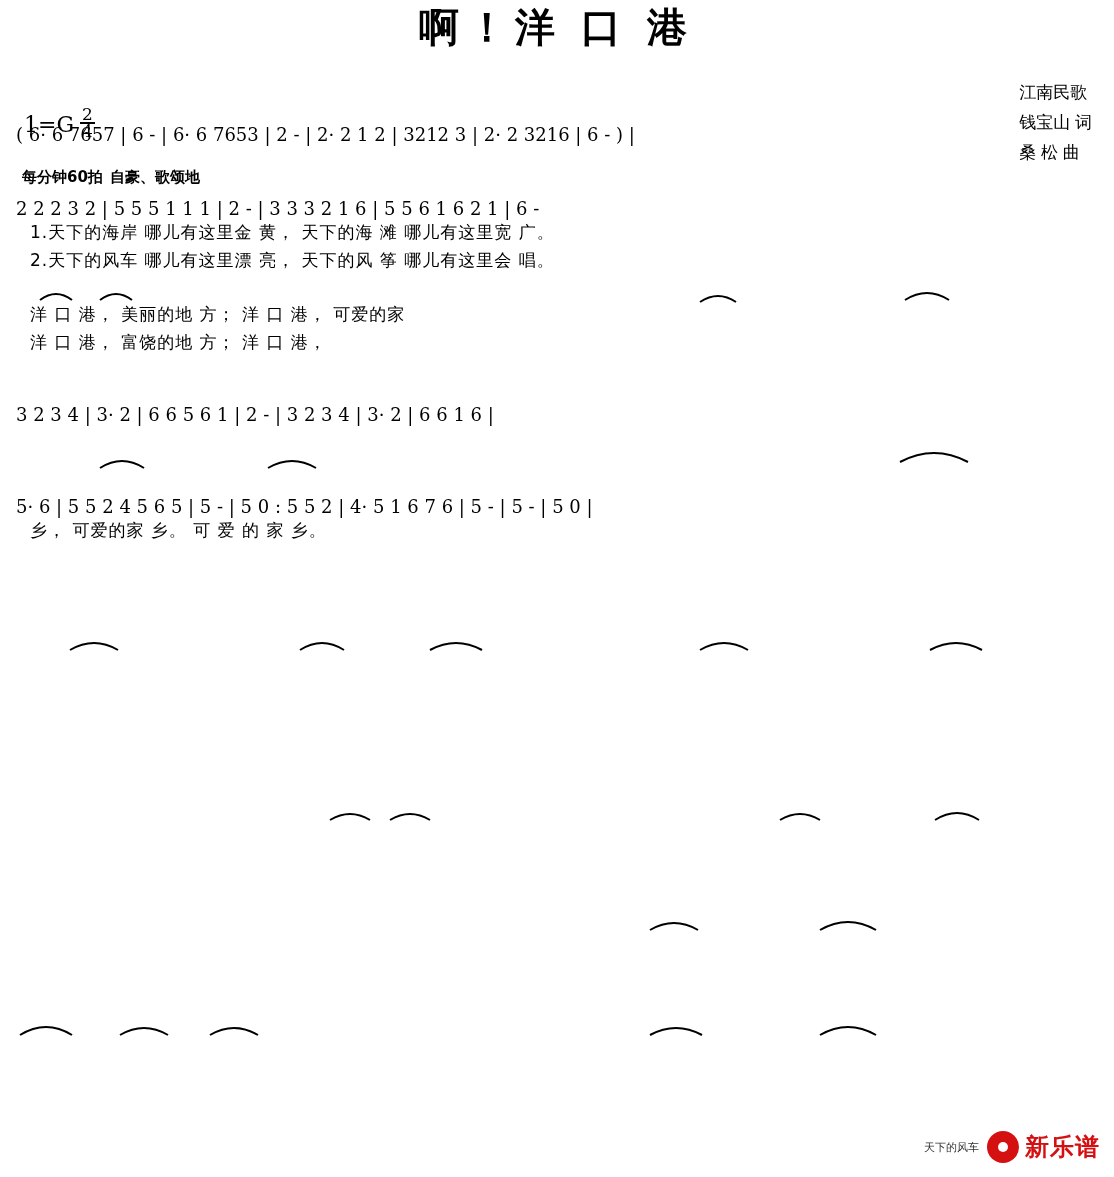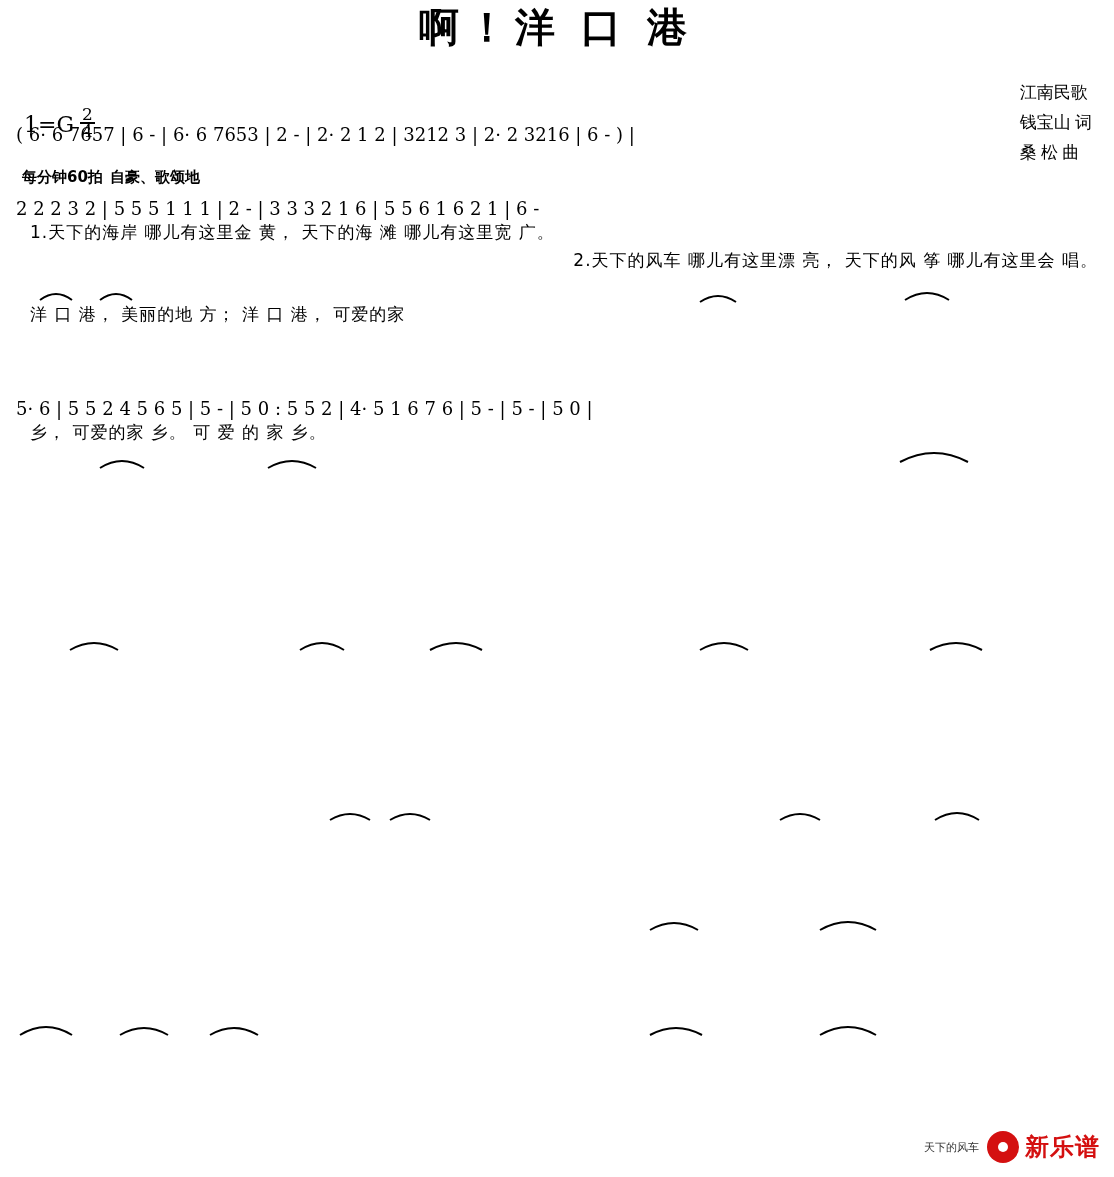--- a/index.html
+++ b/index.html
@@ -22,21 +22,21 @@
     font-family:Liberation Serif, serif;
   }
 
   .credits{
     position:absolute;
     right:22px;
     top:78px;
     text-align:left;
     font-size:17px;
     line-height:30px;
-    font-family:Liberation Serif, serif;
+    font-family:Liberation Sans, sans-serif;
   }
   .credits div{white-space:nowrap;}
 
   .keyblock{
     position:absolute;
     left:24px;
     top:108px;
     font-size:22px;
     font-weight:normal;
     font-family:"DejaVu Serif", serif;
@@ -83,21 +83,21 @@
     align-items:flex-end;
   }
   .lyric{
     font-size:17px;
     font-family:"DejaVu Sans", sans-serif;
     white-space:nowrap;
     letter-spacing:1px;
     line-height:26px;
     margin-left:14px;
   }
-  .lyric.row2{margin-top:2px;text-align:right;}
+  .lyric.row2{margin-top:2px;}
 
   .footer{
     position:absolute;
     right:14px;
     bottom:14px;
     display:flex;
     align-items:center;
     gap:8px;
   }
   .footer .small{font-size:11px;color:#333;font-family:"DejaVu Sans", sans-serif;}
@@ -153,22 +153,26 @@
 
   <div class="system sysline" style="margin-top:22px;">
     <div class="notes">2 2 2 3 2 | 5 5 5 1 1 1 | 2  -  | 3 3 3 2 1 6 | 5 5 6 1 6 2 1 | 6  -</div>
     <div class="lyric">1.天下的海岸  哪儿有这里金  黄，    天下的海 滩  哪儿有这里宽    广。</div>
     <div class="lyric row2">2.天下的风车  哪儿有这里漂  亮，    天下的风 筝  哪儿有这里会    唱。</div>
   </div>
 
 
   <div class="system sysline" style="margin-top:28px;">
     <div class="lyric">洋 口     港，     美丽的地    方；   洋 口    港，      可爱的家</div>
-  </div>
-
+    <div class="lyric row2">洋 口     港，     富饶的地    方；   洋 口    港，</div>
+  </div>
+
+  <div class="system sysline" style="margin-top:18px;">
+    <div class="notes">3 2 3 4 | 3·  2 | 6 6 5 6 1 | 2  -  | 3 2 3 4 | 3·  2 | 6 6 1 6 |</div>
+  </div>
 
   <div class="system sysline" style="margin-top:40px;">
     <div class="notes">5·  6 | 5 5 2 4 5 6 5 | 5  -  | 5 0 : 5 5 2 | 4· 5 1 6 7 6 | 5  -  | 5  -  | 5 0 |</div>
     <div class="lyric">乡，    可爱的家    乡。        可 爱 的 家     乡。</div>
   </div>
 
 
   <svg class="watermark" viewBox="0 0 1114 1177" preserveAspectRatio="none">
     <g stroke="#000" stroke-width="2" fill="none">
       <path d="M40 300 q16 -12 32 0"></path>

